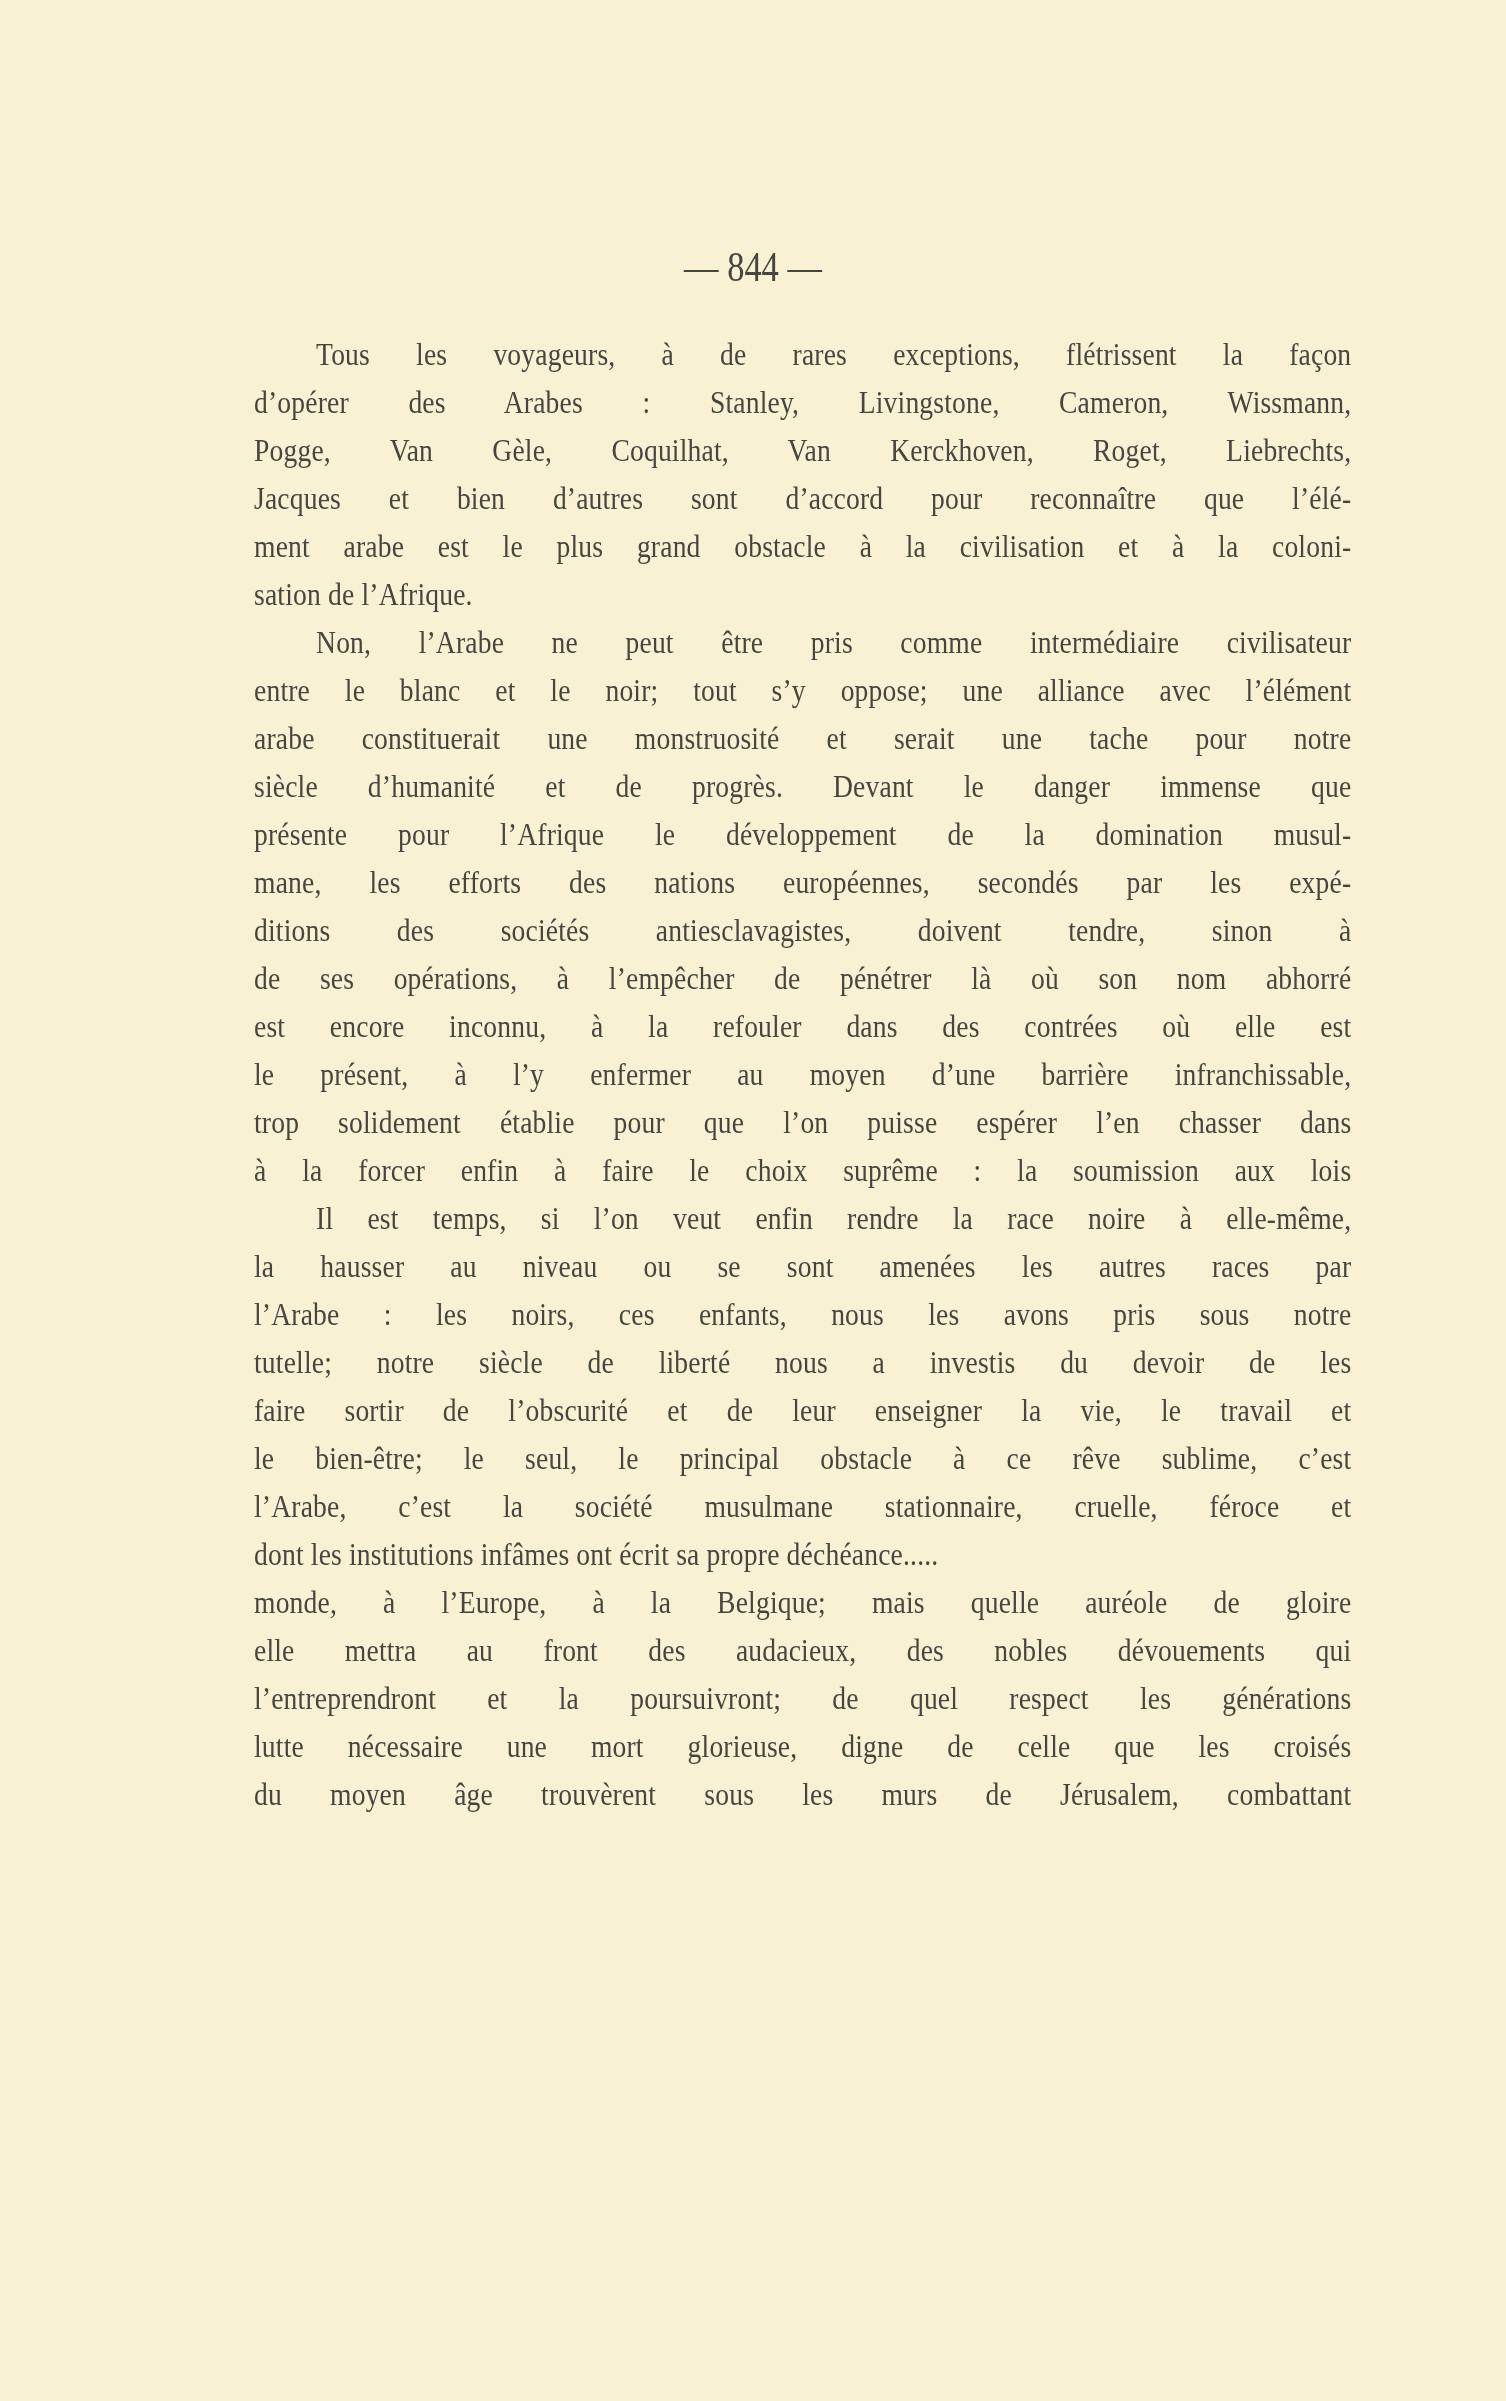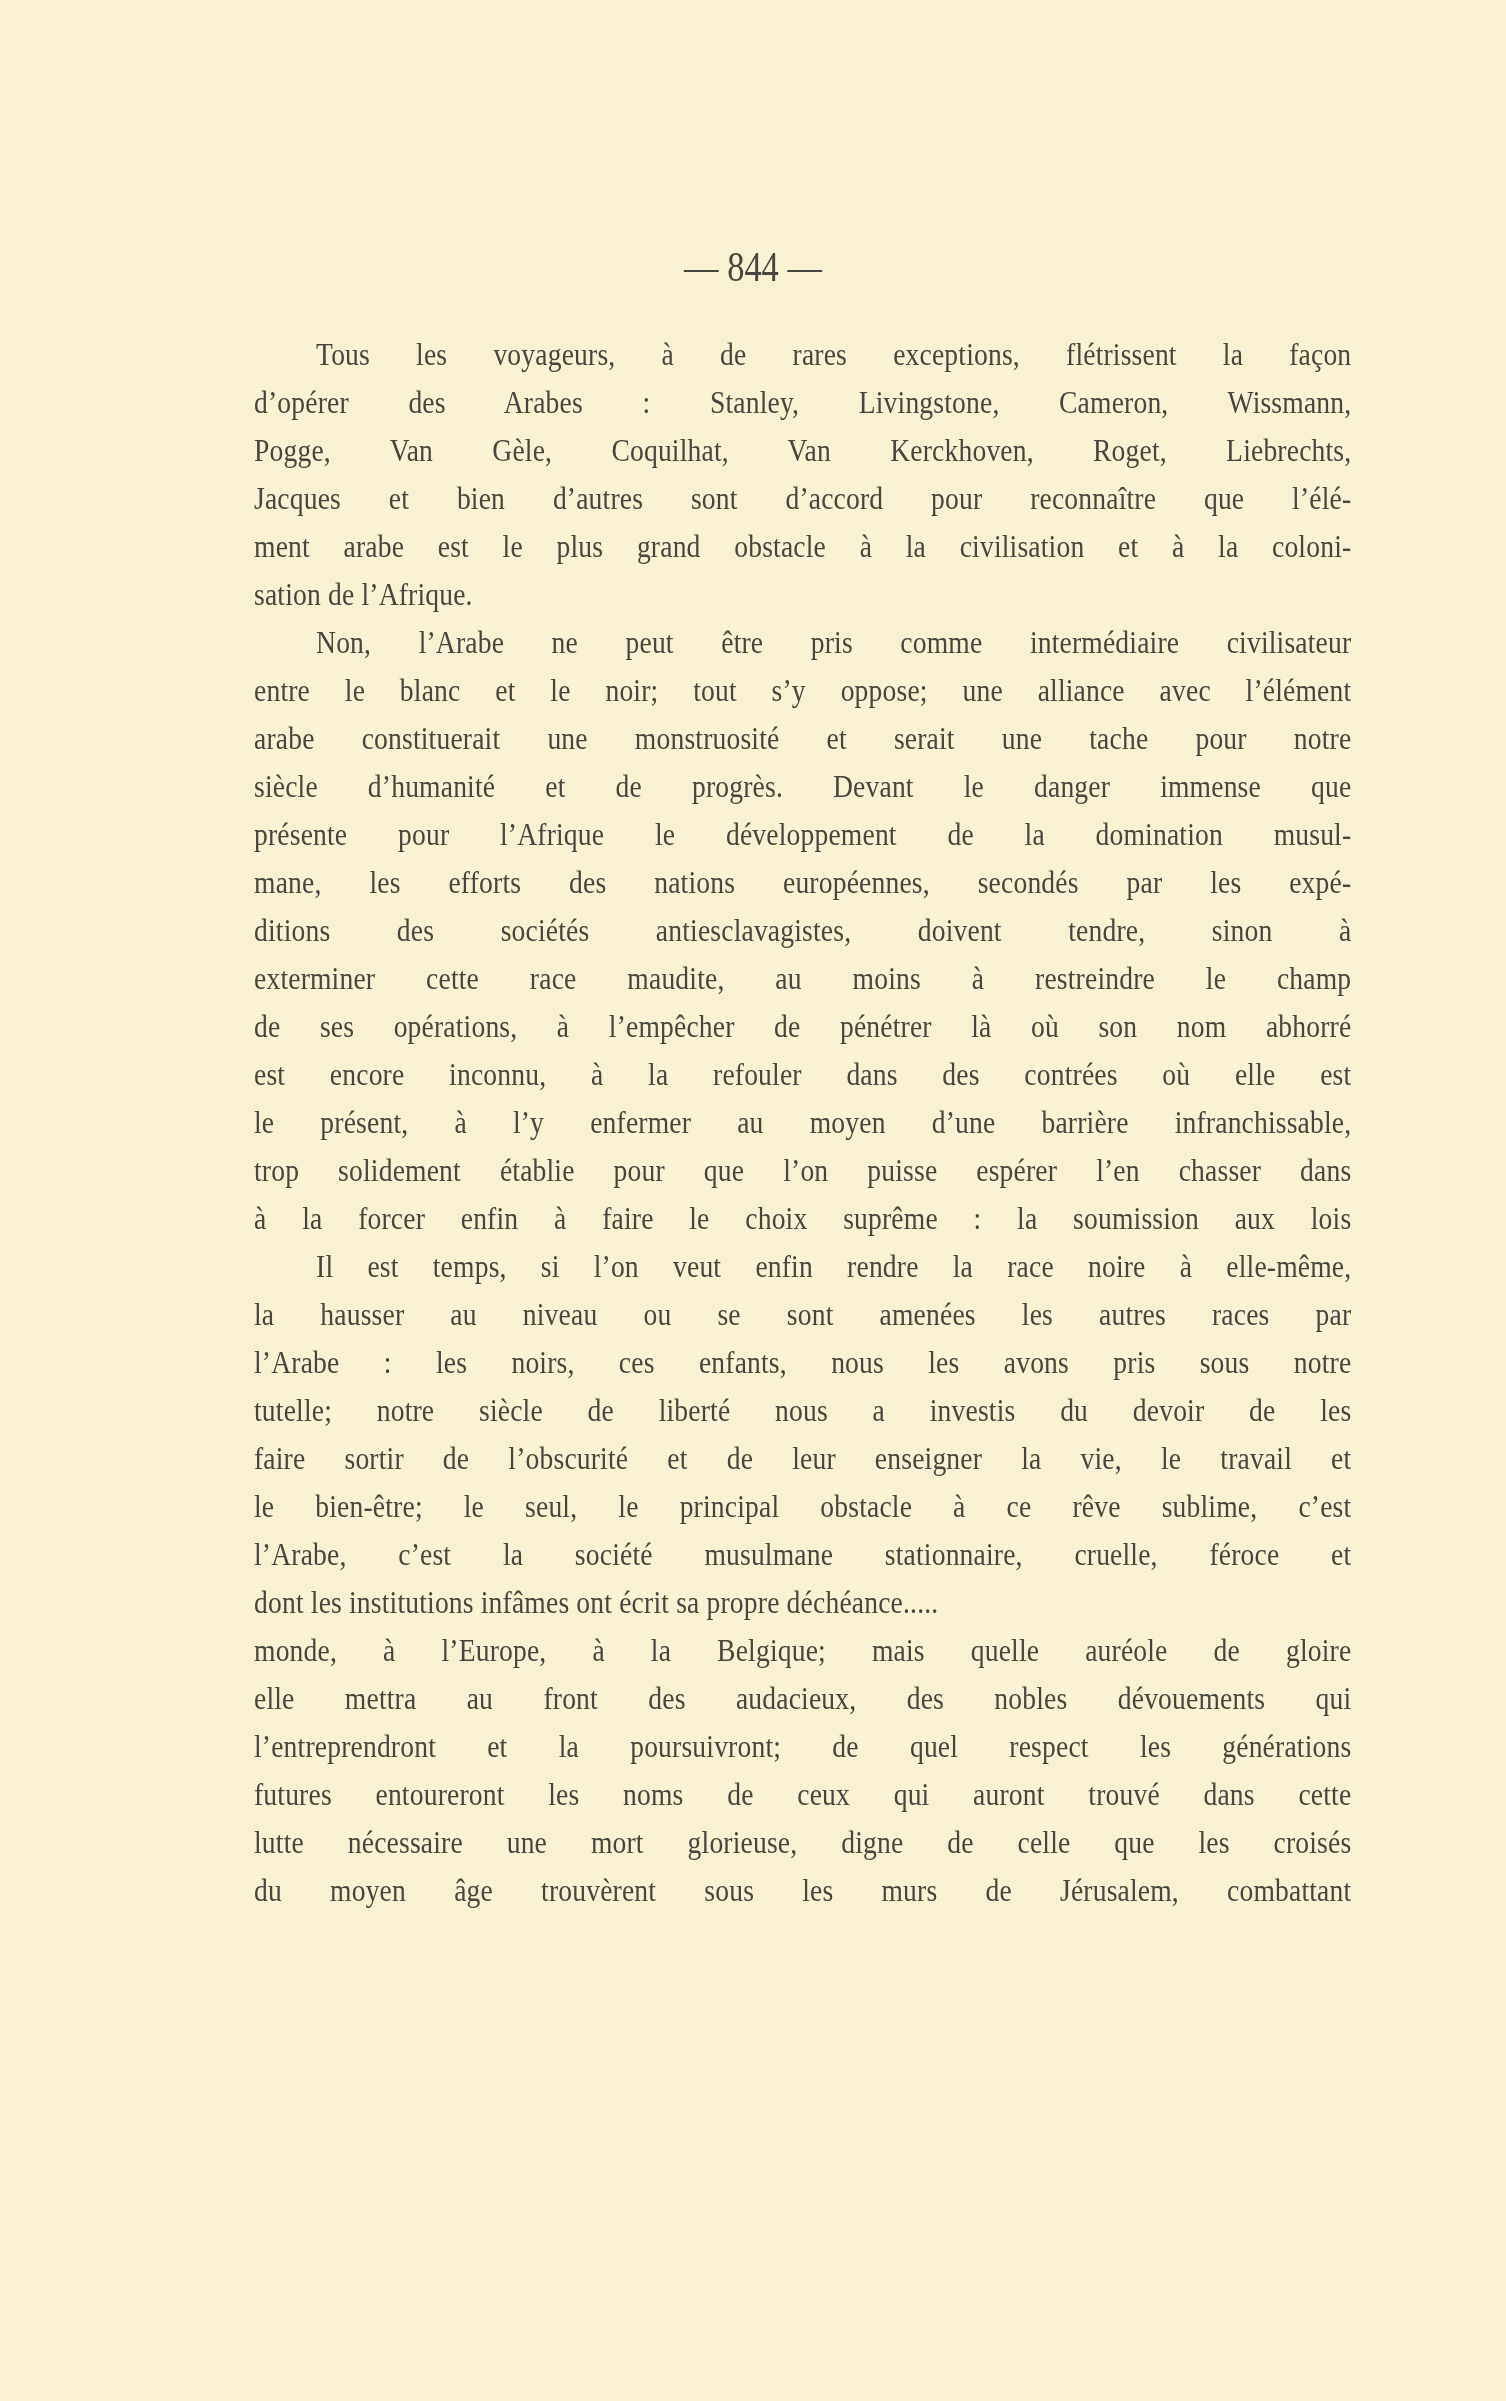--- a/index.html
+++ b/index.html
@@ -76,23 +76,20 @@
       <div class="line">
         <span class="line-inner">présente pour l’Afrique le développement de la domination musul-</span>
       </div>
       <div class="line">
         <span class="line-inner">mane, les efforts des nations européennes, secondés par les expé-</span>
       </div>
       <div class="line">
         <span class="line-inner">ditions des sociétés antiesclavagistes, doivent tendre, sinon à</span>
       </div>
       <div class="line">
-        <span class="line-inner">exterminer cette race maudite, au moins à restreindre le champ</span>
-      </div>
-      <div class="line">
         <span class="line-inner">de ses opérations, à l’empêcher de pénétrer là où son nom abhorré</span>
       </div>
       <div class="line">
         <span class="line-inner">est encore inconnu, à la refouler dans des contrées où elle est</span>
       </div>
       <div class="line">
         <span class="line-inner">le présent, à l’y enfermer au moyen d’une barrière infranchissable,</span>
       </div>
       <div class="line">
         <span class="line-inner">trop solidement établie pour que l’on puisse espérer l’en chasser dans</span>
@@ -131,23 +128,20 @@
       <div class="line">
         <span class="line-inner">monde, à l’Europe, à la Belgique; mais quelle auréole de gloire</span>
       </div>
       <div class="line">
         <span class="line-inner">elle mettra au front des audacieux, des nobles dévouements qui</span>
       </div>
       <div class="line">
         <span class="line-inner">l’entreprendront et la poursuivront; de quel respect les générations</span>
       </div>
       <div class="line">
-        <span class="line-inner">futures entoureront les noms de ceux qui auront trouvé dans cette</span>
-      </div>
-      <div class="line">
         <span class="line-inner">lutte nécessaire une mort glorieuse, digne de celle que les croisés</span>
       </div>
       <div class="line">
         <span class="line-inner">du moyen âge trouvèrent sous les murs de Jérusalem, combattant</span>
       </div>
     </div>
   </div>
 
 
 </body></html>

